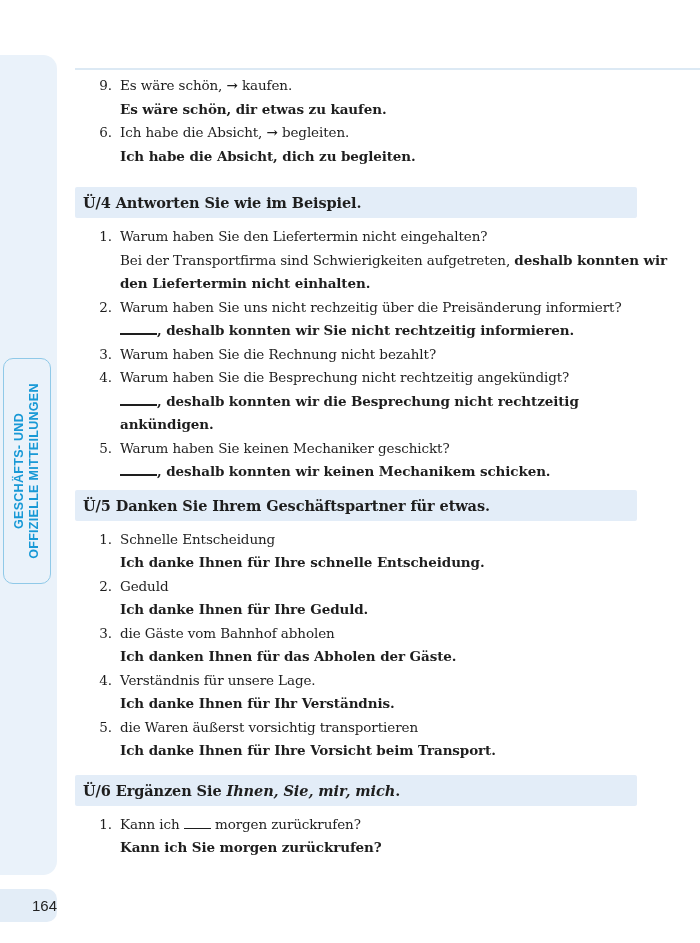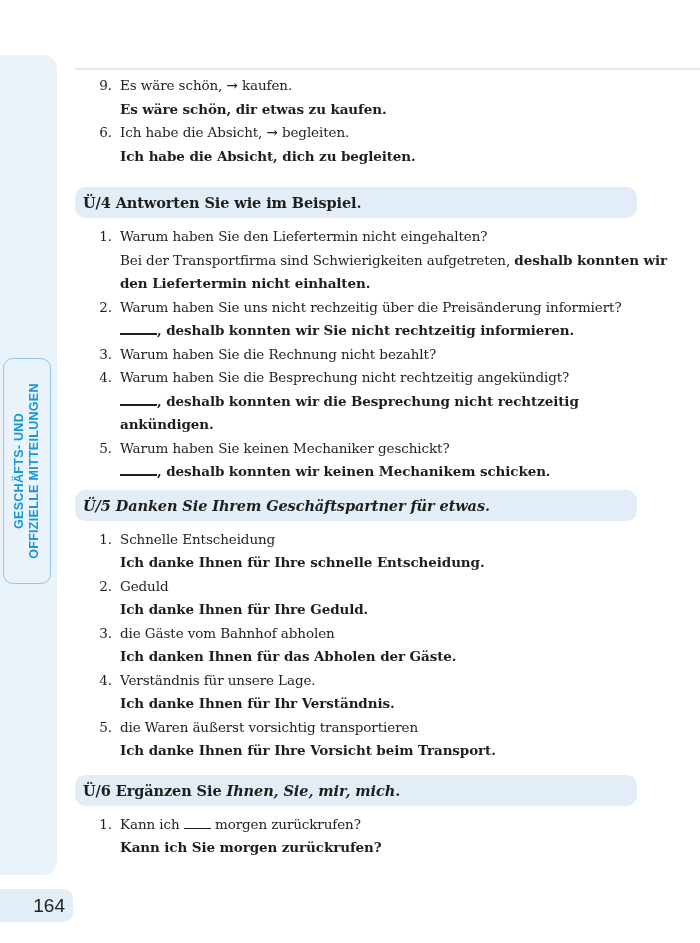--- a/index.html
+++ b/index.html
@@ -17,43 +17,43 @@
     border:1.5px solid #8fc9e8; border-radius:10px; box-sizing:border-box;
     display:flex; align-items:center; justify-content:center;
   }
   .tab-text {
     transform:rotate(-90deg); white-space:nowrap;
     font-family:"Liberation Sans", sans-serif; font-weight:bold;
     font-size:12.5px; line-height:15px; letter-spacing:0.3px;
     color:#1899d6; text-align:center;
   }
   .pagenum {
-    position:absolute; left:0; top:889px; width:73px; height:33px;
+    position:absolute; left:0; top:889px; width:57px; height:33px;
     background:#e3edf7; border-radius:0 10px 10px 0;
     display:flex; align-items:center; justify-content:flex-end;
-    padding-right:8px; box-sizing:border-box;
-    font-family:"Liberation Sans", sans-serif; font-size:19px; color:#222;
+    box-sizing:border-box;
+    font-family:"Liberation Sans", sans-serif; font-size:15px; color:#222;
   }
   .content {
     position:absolute; left:75px; top:74px; width:600px;
     font-size:13.5px; line-height:23.5px; letter-spacing:-0.1px;
   }
   .ln { display:flex; }
   .num { width:37px; text-align:right; margin-right:8px; flex:none; }
   .txt { flex:1; min-width:0; }
   .bold { font-weight:bold; }
   .ital { font-style:italic;text-align:right; }
   .arrow { font-weight:bold; }
   .band {
     width:562px; box-sizing:border-box; background:#e3edf8;
-    border-radius:10px; padding:5px 8px 5px 8px;
+    border-radius:2px; padding:5px 8px 5px 8px;
     font-weight:bold; font-size:14.5px; line-height:21px;
   }
   .band4 { margin-top:19px; }
-  .band5 { margin-top:6px;font-style:italic; }
+  .band5 { margin-top:6px; }
   .band6 { margin-top:12px; }
   .list4 { margin-top:7px; }
   .list5 { margin-top:7px; }
   .list6 { margin-top:7px; }
   .blank {
     display:inline-block; width:37px; height:13px;
     border-bottom:2px solid #1e1e1e;
   }
   .blank-sm { width:27px; border-bottom-width:1.5px; }
 </style>

